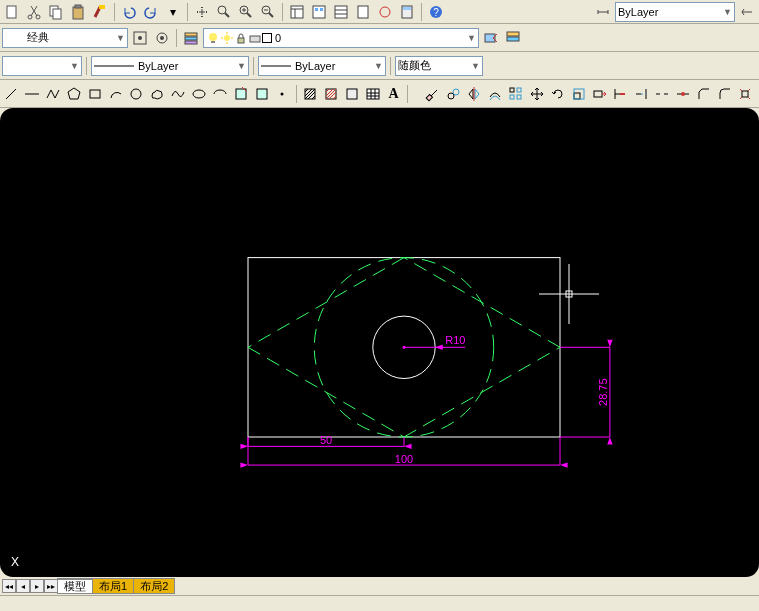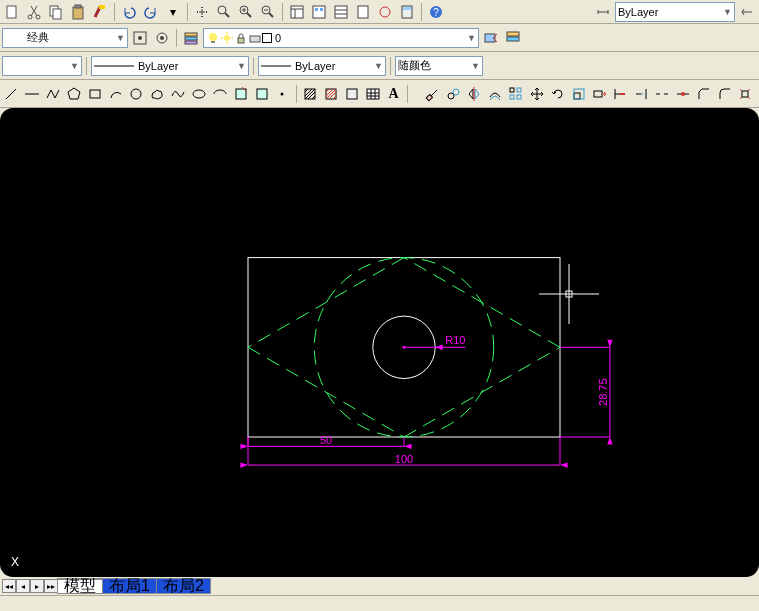--- a/index.html
+++ b/index.html
@@ -13,23 +13,23 @@
   .layer-dd { width: 276px; }
   .style-dd { width: 126px; padding-left: 24px; }
   .linetype-dd { width: 158px; }
   .lineweight-dd { width: 128px; }
   .color-dd { width: 88px; justify-content: flex-end; }
   .stylecombo { width: 120px; }
   .canvas-area { position: relative; width: 759px; height: 469px; background: #000; overflow: hidden; border-radius: 13px; }
   svg.drawing { position: absolute; left: 0; top: 0; }
   .tabs { display: flex; align-items: center; height: 18px; background: #ece9d8; padding-left: 2px; gap: 0; }
   .tab-nav { width: 14px; height: 14px; border: 1px solid #888; background: #f0f0f0; display: flex; align-items: center; justify-content: center; font-size: 8px; cursor: pointer; }
-  .tab { padding: 0 6px; height: 16px; border: 1px solid #888; background: #fff; font-size: 16px; display: flex; align-items: center; cursor: pointer; margin-left: -1px; }
+  .tab { padding: 0 6px; height: 16px; border: 1px solid #888; background: #fff; font-size: 11px; display: flex; align-items: center; cursor: pointer; margin-left: -1px; }
   .tab.active { background: #fff; border-top: 2px solid #888; }
-  .tab.inactive { background: #1d4ed8; }
+  .tab.inactive { background: #eab308; }
   .statusbar { height: 22px; background: #ece9d8; border-top: 1px solid #aca899; }
   .swatch { width: 10px; height: 10px; border: 1px solid #000; background: #fff; margin-right: 3px; }
 </style>
 </head>
 <body>
 
 <div class="toolbar">
   <div class="tool-btn">
       <svg width="16" height="16">
         <rect x="3" y="2" width="9" height="12" fill="#fff" stroke="#555"></rect>

